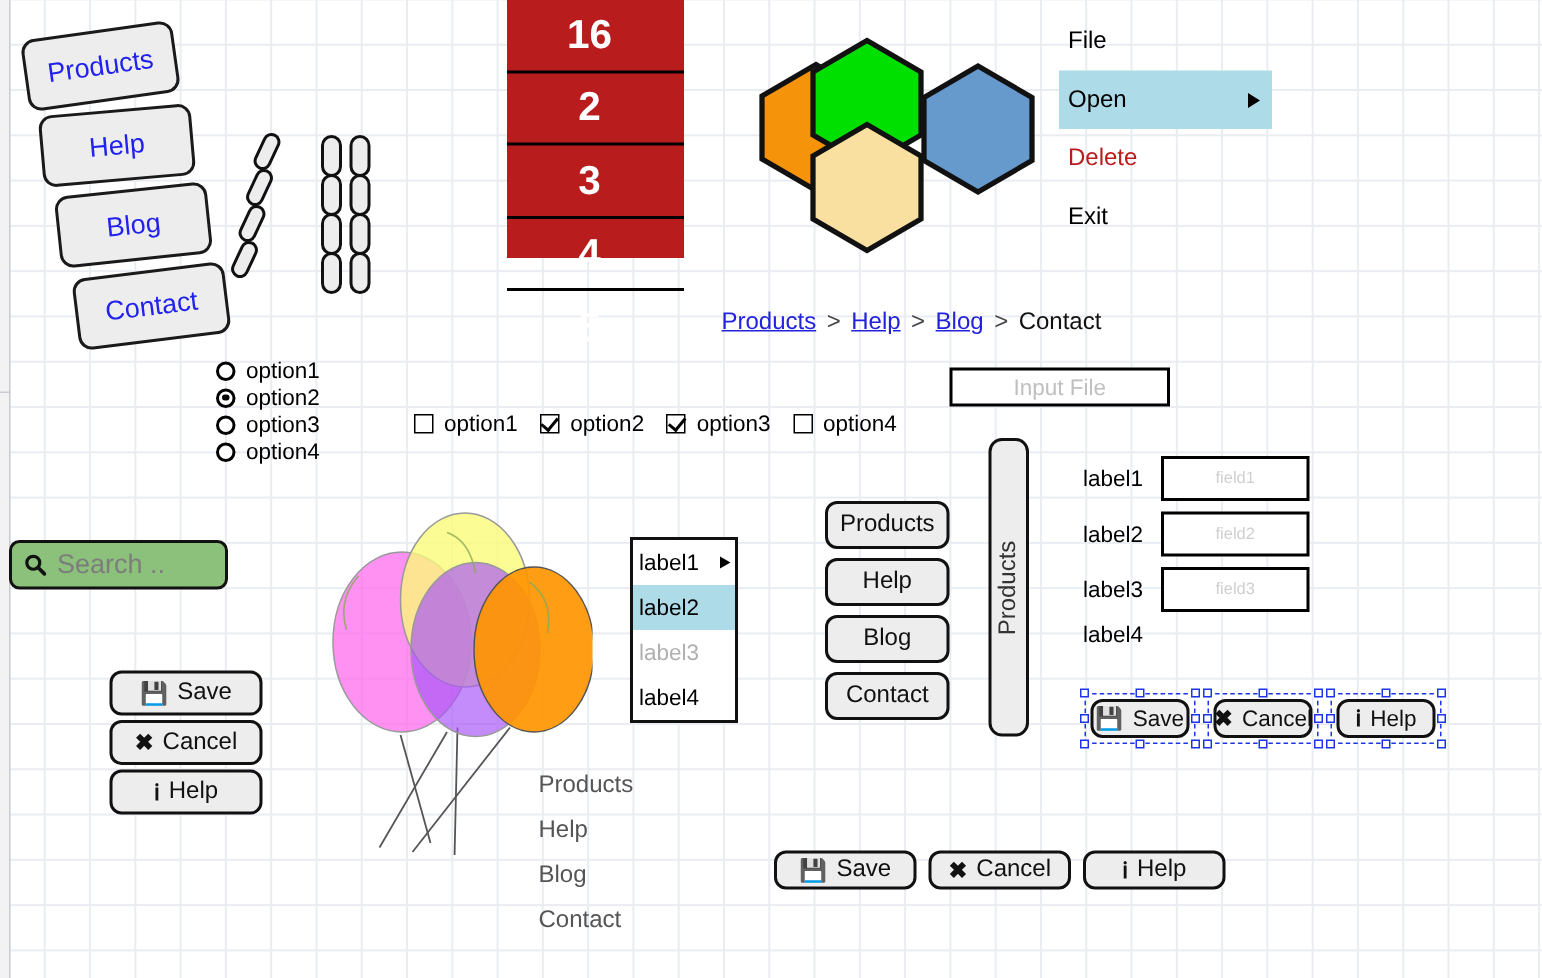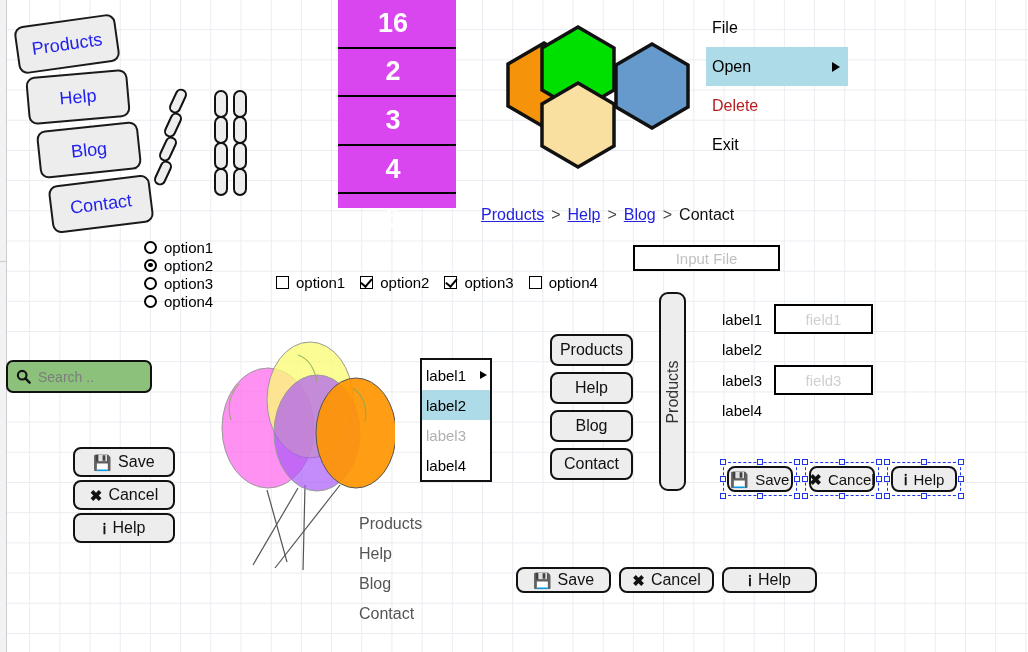--- a/index.html
+++ b/index.html
@@ -33,21 +33,21 @@
     color:#2222ee; font-size:18px; text-align:center;
     display:flex; align-items:center; justify-content:center;
   }
 
   
   .pill {
     background:#ededed; border:2.5px solid #111; border-radius:8px;
   }
 
   
-  #red-table { left:338px; top:0px; width:118px; height:208px; background:#d946ef; }
+  #red-table { left:338px; top:0px; width:118px; height:172px; background:#b91c1c; }
   .rt-row {
     height:48.6px; display:flex; align-items:center; justify-content:center;
     color:#fff; font-weight:bold; font-size:27px; border-bottom:2px solid #000;
     padding-right:8px;
   }
   .rt-row:last-child { border-bottom:none; }
 
   
   #menu { left:706px; top:8px; width:142px; }
   .menu-item {
@@ -93,21 +93,21 @@
     transform:rotate(40deg);
   }
   .cb-label { margin-right:8px; }
 
   
   #search-box {
     left:6px; top:360px; width:146px; height:33px;
     background:#8bc17a; border:2.5px solid #111; border-radius:7px;
     display:flex; align-items:center; padding:0 8px; gap:7px;
   }
-  #search-box .ph { color:#7d7d7d; font-size:14px; }
+  #search-box .ph { color:#7d7d7d; font-size:18px; }
 
   
   .btn {
     background:#ededed; border:2.5px solid #111; border-radius:8px;
     display:flex; align-items:center; justify-content:center; gap:6px;
     font-size:16px; color:#111;
   }
   .ico { font-size:15px; line-height:1; }
   .ico-b { font-weight:bold; }
 
@@ -135,21 +135,21 @@
     display:flex; align-items:center; justify-content:center;
   }
   #vtab span { transform:rotate(-90deg); white-space:nowrap; font-size:16px; color:#333; }
 
   
   #form { left:722px; top:304px; }
   .form-row { display:flex; align-items:center; gap:6px; margin-bottom:7px; }
   .form-row .lbl { width:46px; font-size:15px; }
   .form-row .fld {
     width:99px; height:30px; border:2.5px solid #000; background:#fff;
-    color:#cfcfcf; font-size:15px; display:flex; align-items:center; justify-content:center;
+    color:#cfcfcf; font-size:11px; display:flex; align-items:center; justify-content:center;
   }
 
   
   #sel-group { left:723px; top:462px; display:flex; gap:8px; }
   .sel-wrap { position:relative; padding:4px; }
   .sel-wrap .marq { position:absolute; inset:0; border:1.5px dashed #1e34e8; }
   .sel-wrap .btn { width:66px; height:26px; font-size:15px; }
   .hnd { position:absolute; width:6px; height:6px; background:#fff; border:1.4px solid #1e34e8; }
   .hnd.tl{left:-3px;top:-3px} .hnd.tc{left:calc(50% - 3px);top:-3px} .hnd.tr{right:-3px;top:-3px}
   .hnd.ml{left:-3px;top:calc(50% - 3px)} .hnd.mr{right:-3px;top:calc(50% - 3px)}
@@ -353,20 +353,23 @@
 
 <div class="abs" id="form">
   <div class="form-row">
     <span class="lbl">label1</span>
     <div class="fld">
       <span>field1</span>
     </div>
   </div>
   <div class="form-row">
     <span class="lbl">label2</span>
+    <div class="fld">
+      <span>field2</span>
+    </div>
   </div>
   <div class="form-row">
     <span class="lbl">label3</span>
     <div class="fld">
       <span>field3</span>
     </div>
   </div>
   <div class="form-row">
     <span class="lbl">label4</span>
   </div>

